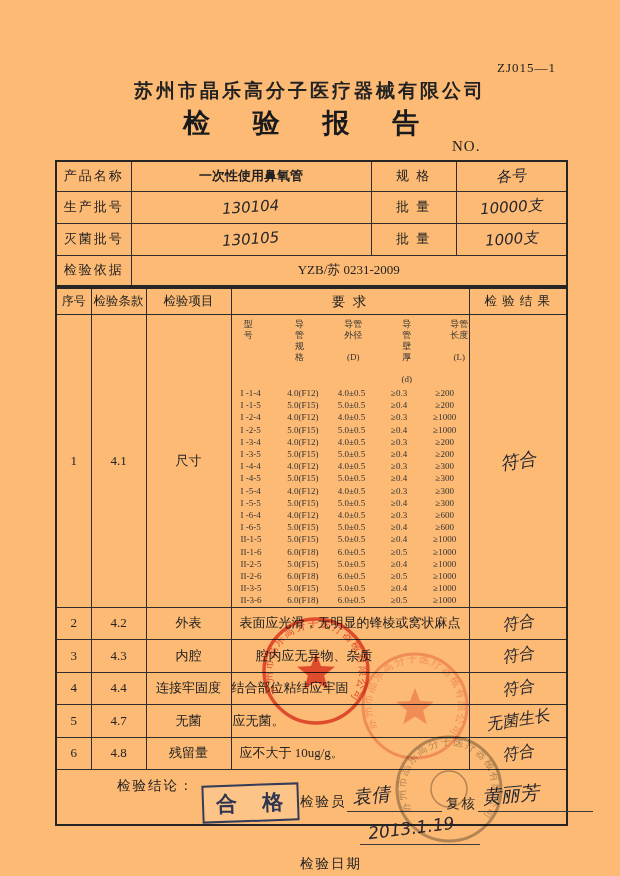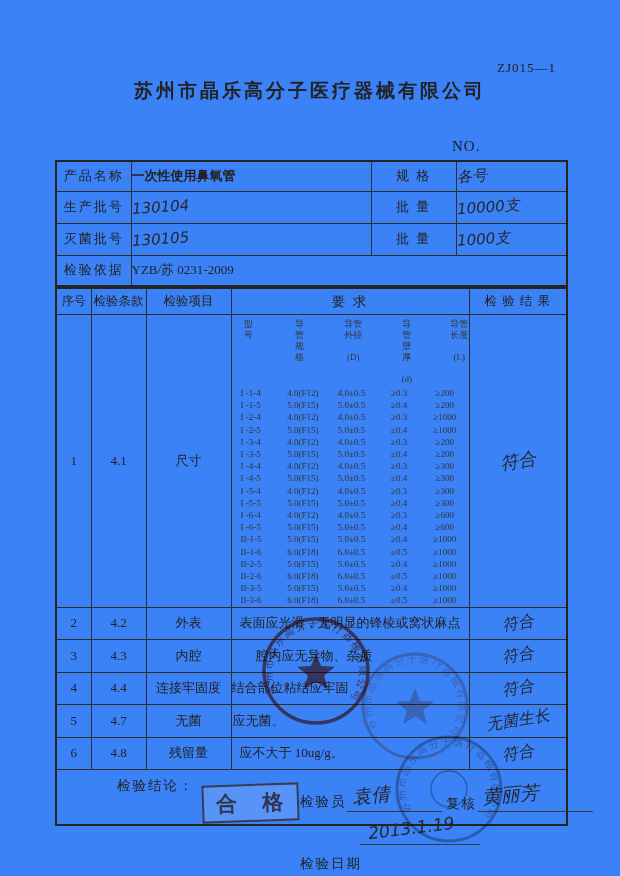--- a/index.html
+++ b/index.html
@@ -1,30 +1,30 @@
 <!DOCTYPE html>
 <html><head>
 <meta charset="utf-8">
 <style>
   html,body{margin:0;padding:0;}
   body{background:#e8e8e6;font-family:"Liberation Serif","DejaVu Serif",serif;}
-  .page{position:relative;width:620px;height:876px;background:#3b82f6;overflow:hidden;
+  .page{position:relative;width:620px;height:876px;background:#fdba74;overflow:hidden;
         box-shadow:0 0 4px rgba(0,0,0,.25);color:#1d1d1f;}
   .abs{position:absolute;}
   .form-code{font-size:13px;letter-spacing:1px;}
   .company{width:620px;text-align:center;font-size:19px;letter-spacing:3px;font-weight:600;color:#222;}
   .report-title{width:620px;text-align:center;font-size:27px;font-weight:bold;letter-spacing:18px;color:#1a1a1c;}
   .no-label{font-size:15px;letter-spacing:1px;}
 
   table{border-collapse:collapse;table-layout:fixed;}
   td,th{border:1.6px solid #2e2d2b;padding:0;font-weight:normal;vertical-align:middle;
         font-size:13px;color:#222;overflow:hidden;}
   .outer{border:2px solid #262523;}
   .lbl{text-align:center;letter-spacing:2px;}
-  .val{}
+  .val{text-align:center;}
   .main-hdr td{text-align:center;font-size:13.5px;letter-spacing:2px;height:25px;}
   .cell-center{text-align:center;}
   .req-cell{vertical-align:top;padding:2px 0 0 6px;}
   .result-cell{text-align:center;}
 
   
   .spec{font-family:"Liberation Serif","DejaVu Serif",serif;font-size:9px;color:#333;margin-top:2px;}
   .spec-row{display:flex;line-height:12.2px;}
   .spec-row span{display:block;text-align:center;}
   .c-model{width:40px;text-align:left !important;padding-left:3px;}
@@ -50,20 +50,21 @@
 
   .stamp{pointer-events:none;mix-blend-mode:multiply;}
 </style>
 </head>
 <body>
 
 <div class="page">
 
   <div class="abs form-code" style="left:497px;top:60px;">ZJ015—1</div>
   <div class="abs company" style="left:0;top:78px;">苏州市晶乐高分子医疗器械有限公司</div>
+  <div class="abs report-title" style="left:0;top:105px;">检  验  报  告</div>
   <div class="abs no-label" style="left:452px;top:138px;">NO.</div>
 
   <table class="abs outer" style="left:55px;top:160px;width:511px;">
     <colgroup>
         <col style="width:75px">
         <col style="width:240px">
         <col style="width:85px">
         <col style="width:111px">
       </colgroup>
     <tbody>

